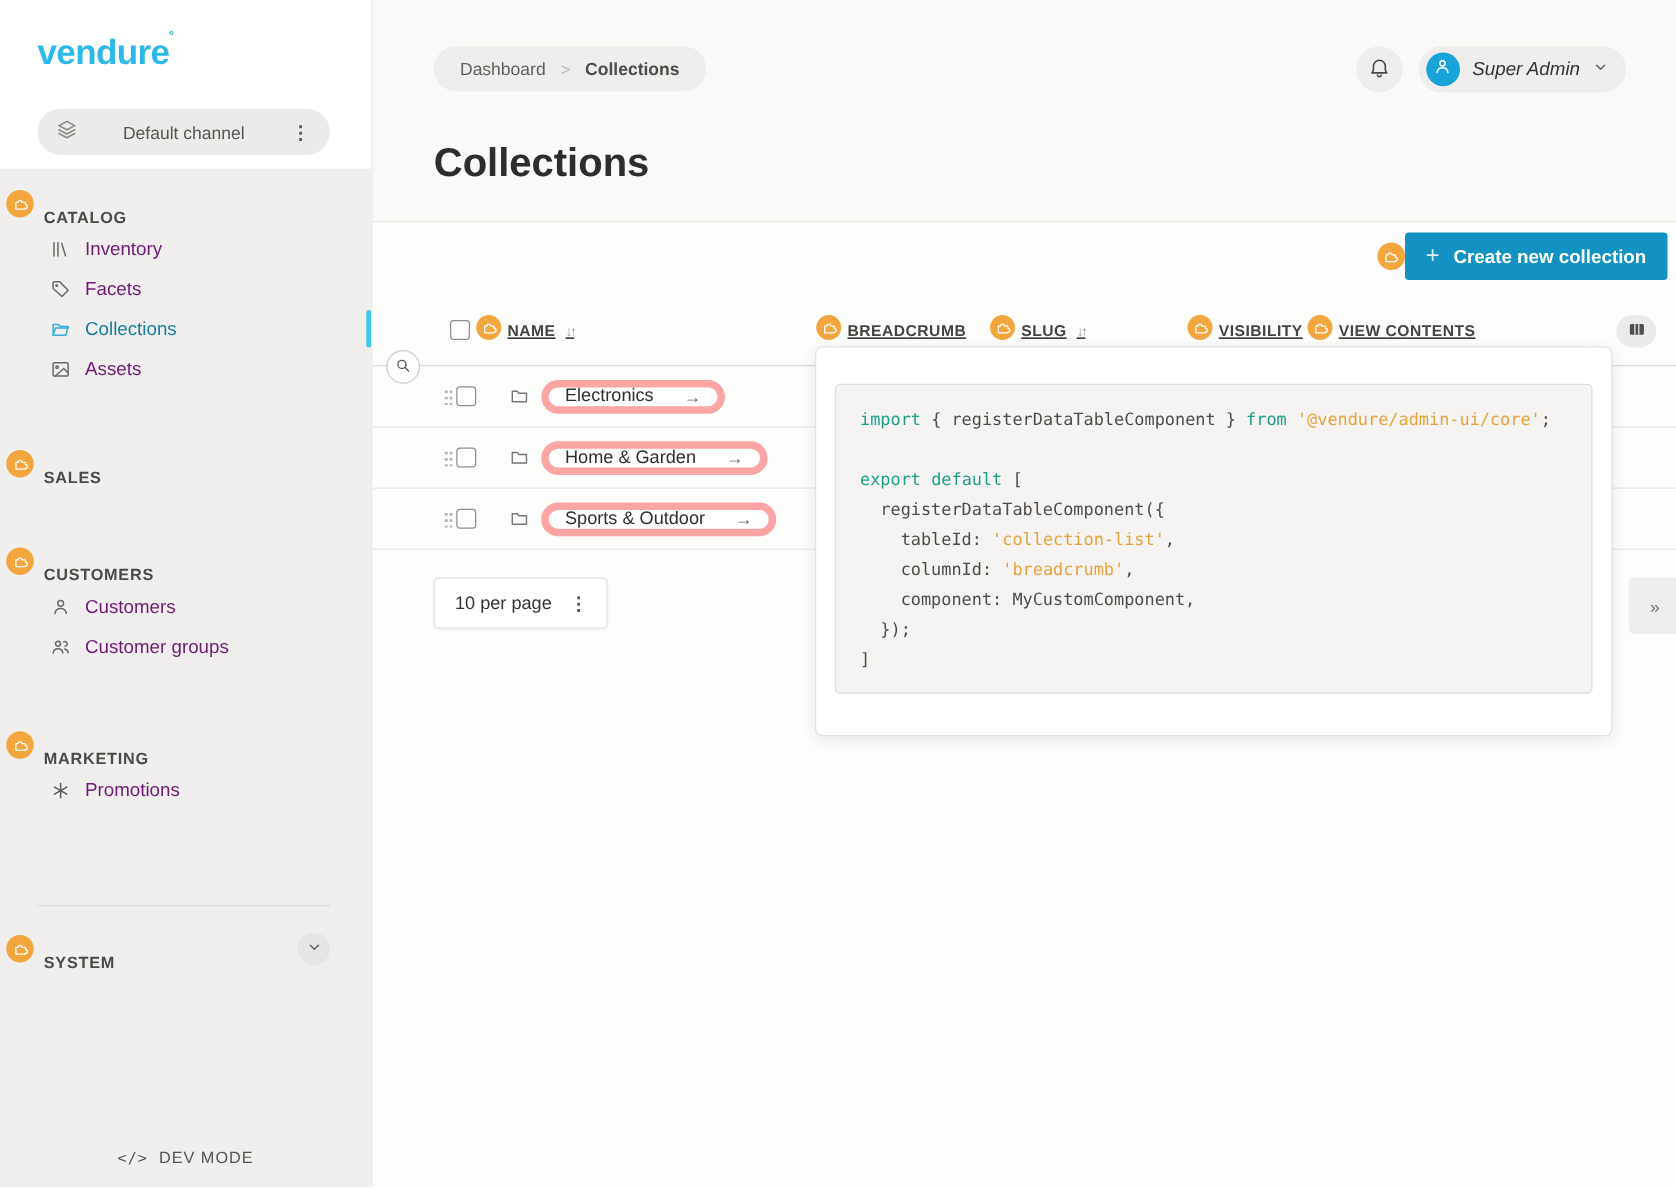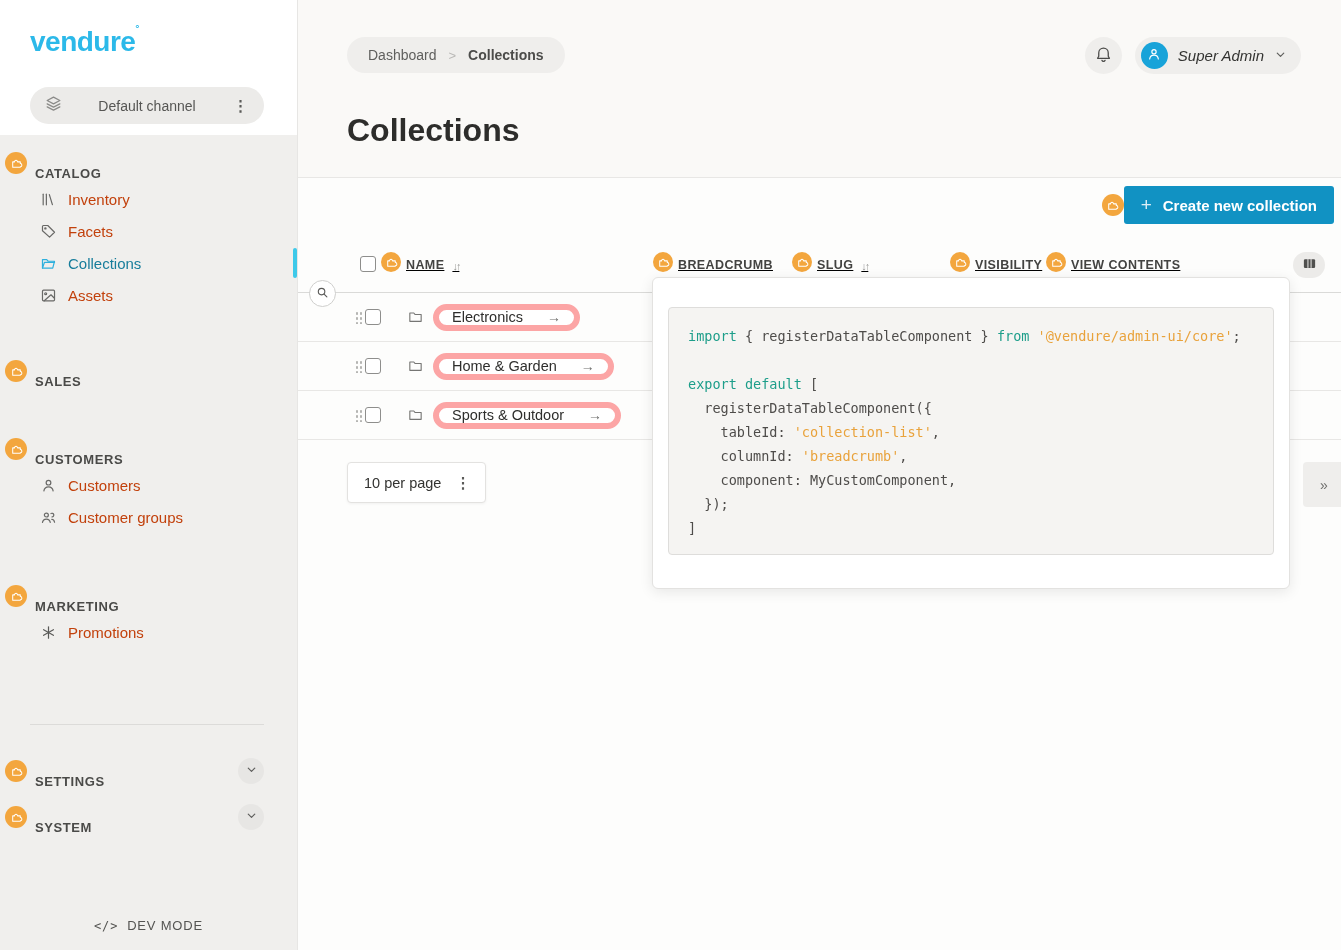--- a/index.html
+++ b/index.html
@@ -13,21 +13,21 @@
   .logo-row { padding:26px 0 0 30px; }
   .logo { font-size:28px; font-weight:700; color:#2cb9e9; letter-spacing:-0.5px; }
   .logo-mark { font-size:13px; vertical-align:top; line-height:10px; }
   .channel-pill { position:absolute; top:87px; left:30px; width:234px; height:37px; background:#ecebe9; border-radius:19px; display:flex; align-items:center; padding:0 14px; cursor:pointer; }
   .channel-pill .ch-label { flex:1; text-align:center; font-size:14px; color:#565654; }
   .kebab { color:#5a5a58; font-size:15px; font-weight:bold; padding:0 2px; }
 
   .side-nav { position:absolute; top:135px; left:0; right:0; bottom:0; background:#f0efed; padding-top:16px; overflow:hidden; }
   .section-header { position:relative; display:flex; align-items:center; gap:8px; padding-left:5px; height:24px; margin-bottom:8px; }
   .section-label { font-size:13px; font-weight:600; color:#4a4a48; letter-spacing:0.6px;margin-top:20px; }
-  .nav-item { position:relative; display:flex; align-items:center; height:32px; padding-left:40px; gap:11px; font-size:15px; color:#c2410c; cursor:pointer; text-decoration:none; }
+  .nav-item { position:relative; display:flex; align-items:center; height:32px; padding-left:40px; gap:11px; font-size:15px; color:#701a75; cursor:pointer; text-decoration:none; }
   .nav-item .nav-ico { width:17px; height:17px; display:flex; align-items:center; }
   .nav-item.active { color:#177d9b; }
   .nav-item.active::after { content:""; position:absolute; right:0; top:1px; bottom:1px; width:4px; background:#3ec9e9; border-radius:2px; }
   .sec-sales { margin-top:48px; }
   .sec-customers { margin-top:54px; }
   .sec-marketing { margin-top:51px; }
   .side-divider { height:1px; background:#dcdbd9; margin:76px 33px 0 30px; }
   .sec-settings { margin-top:34px; }
   .sec-system { margin-top:22px; }
   .chev-btn { position:absolute; right:33px; top:-1px; width:26px; height:26px; border-radius:50%; background:#e7e6e4; border:none; display:flex; align-items:center; justify-content:center; cursor:pointer; }
@@ -212,35 +212,20 @@
                 <path d="M5.1 8l13.8 8"></path>
                 <path d="M18.9 8L5.1 16"></path>
               </svg>
             </span>
           <span>Promotions</span>
         </a>
       </div>
 
       <div class="side-divider"></div>
 
-      <div class="nav-section sec-settings">
-        <div class="section-header">
-          <span class="badge">
-              <svg width="13" height="13" viewBox="0 0 24 24" fill="none" stroke-linecap="round" stroke-linejoin="round" stroke="#fff" stroke-width="1.9">
-                <path d="M5 19 V9 h3.2 a2.9 2.9 0 1 1 5.8 0 H19 v3.2 a2.9 2.9 0 1 1 0 5.8 V19 z"></path>
-              </svg>
-            </span>
-          <span class="section-label">SETTINGS</span>
-          <button class="chev-btn">
-              <span><svg width="13" height="13" viewBox="0 0 24 24" fill="none" stroke-linecap="round" stroke-linejoin="round" stroke="#5f5f5d" stroke-width="2.2">
-                  <path d="M6 9.5l6 6 6-6"></path>
-                </svg></span>
-            </button>
-        </div>
-      </div>
 
       <div class="nav-section sec-system">
         <div class="section-header">
           <span class="badge">
               <svg width="13" height="13" viewBox="0 0 24 24" fill="none" stroke-linecap="round" stroke-linejoin="round" stroke="#fff" stroke-width="1.9">
                 <path d="M5 19 V9 h3.2 a2.9 2.9 0 1 1 5.8 0 H19 v3.2 a2.9 2.9 0 1 1 0 5.8 V19 z"></path>
               </svg>
             </span>
           <span class="section-label">SYSTEM</span>
           <button class="chev-btn">

